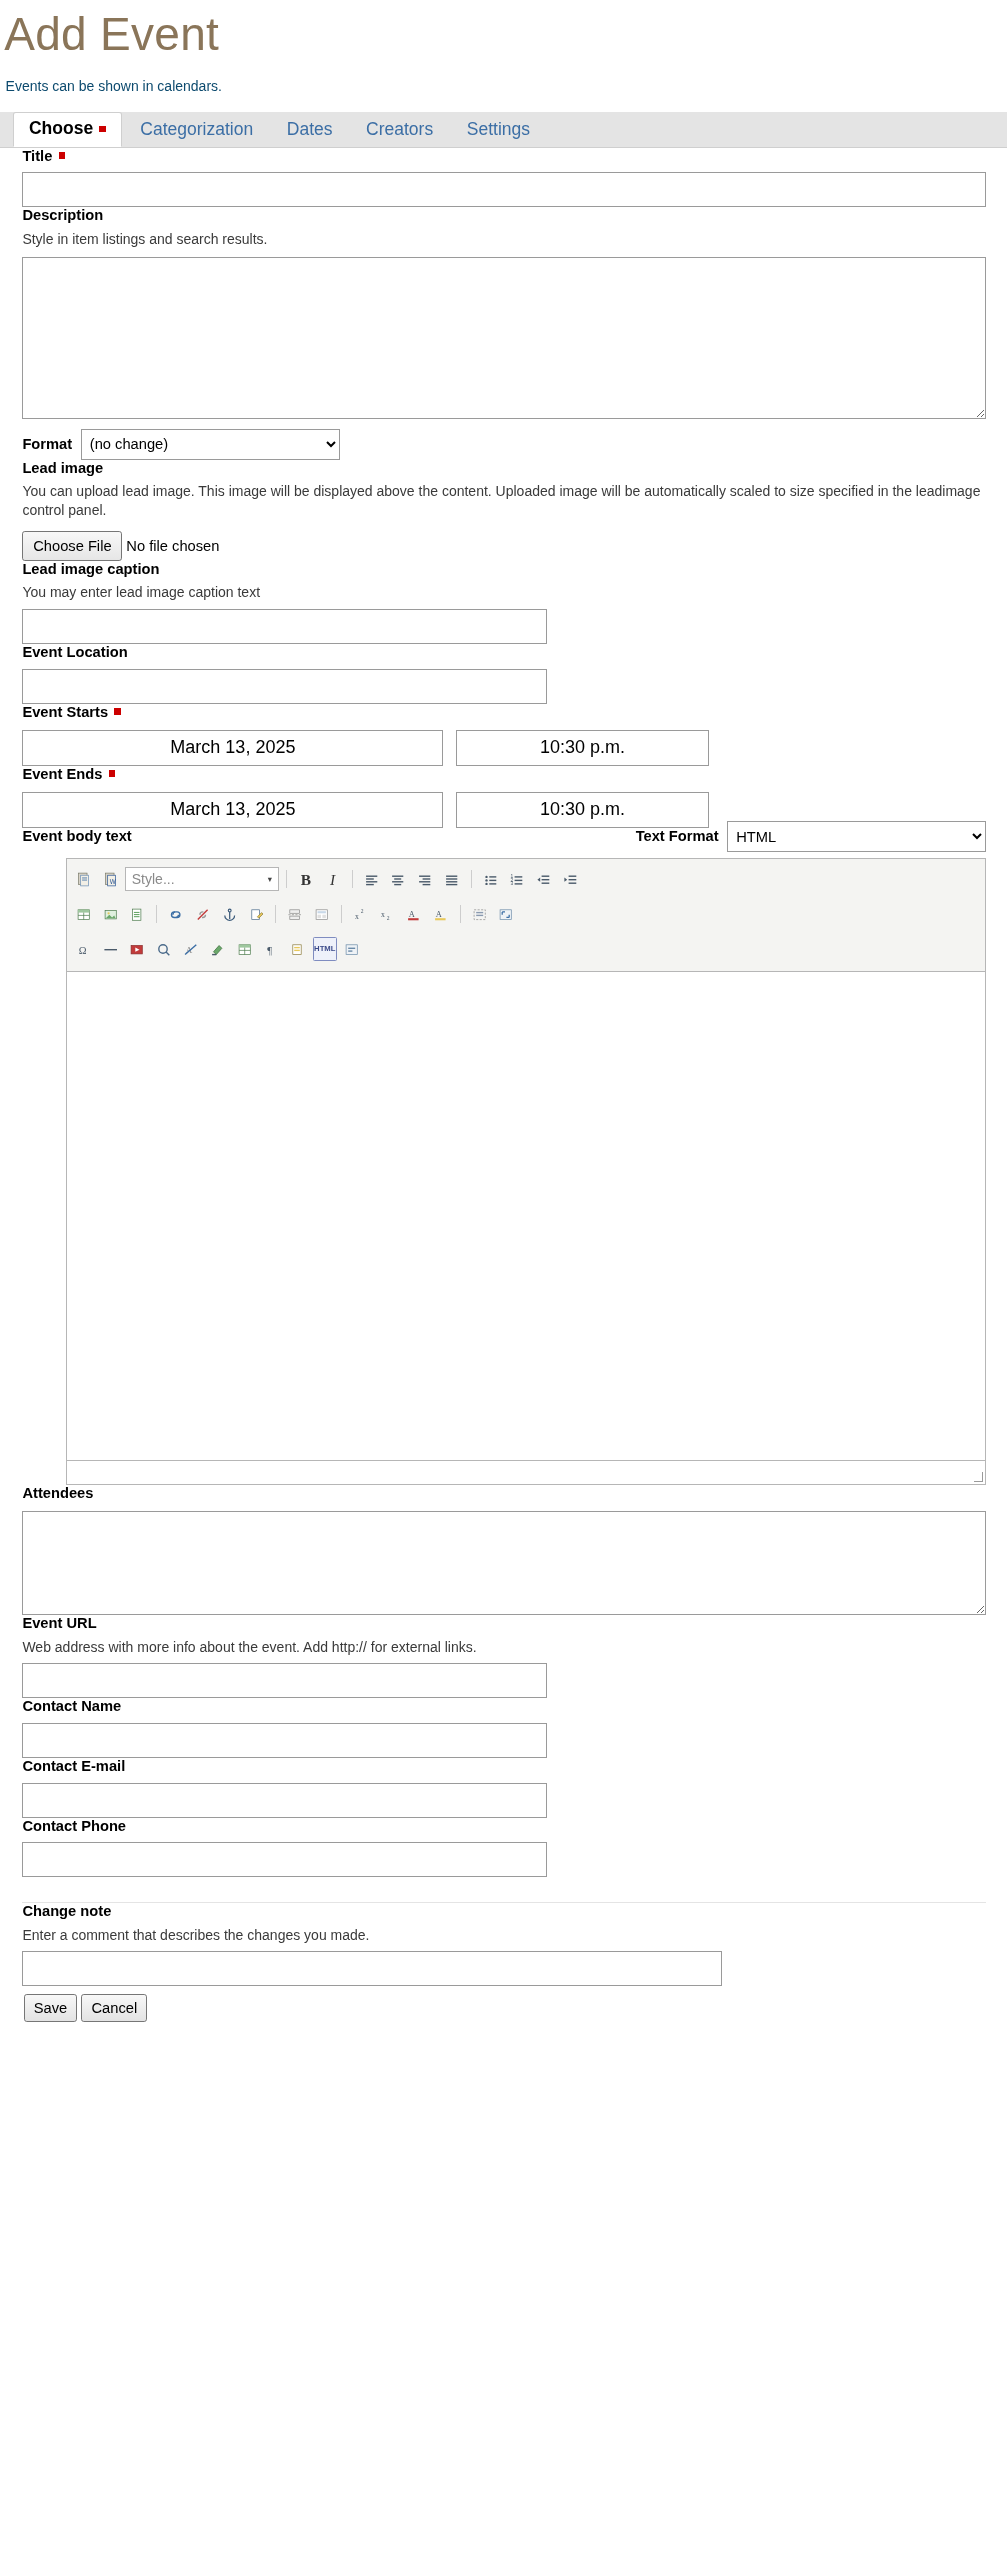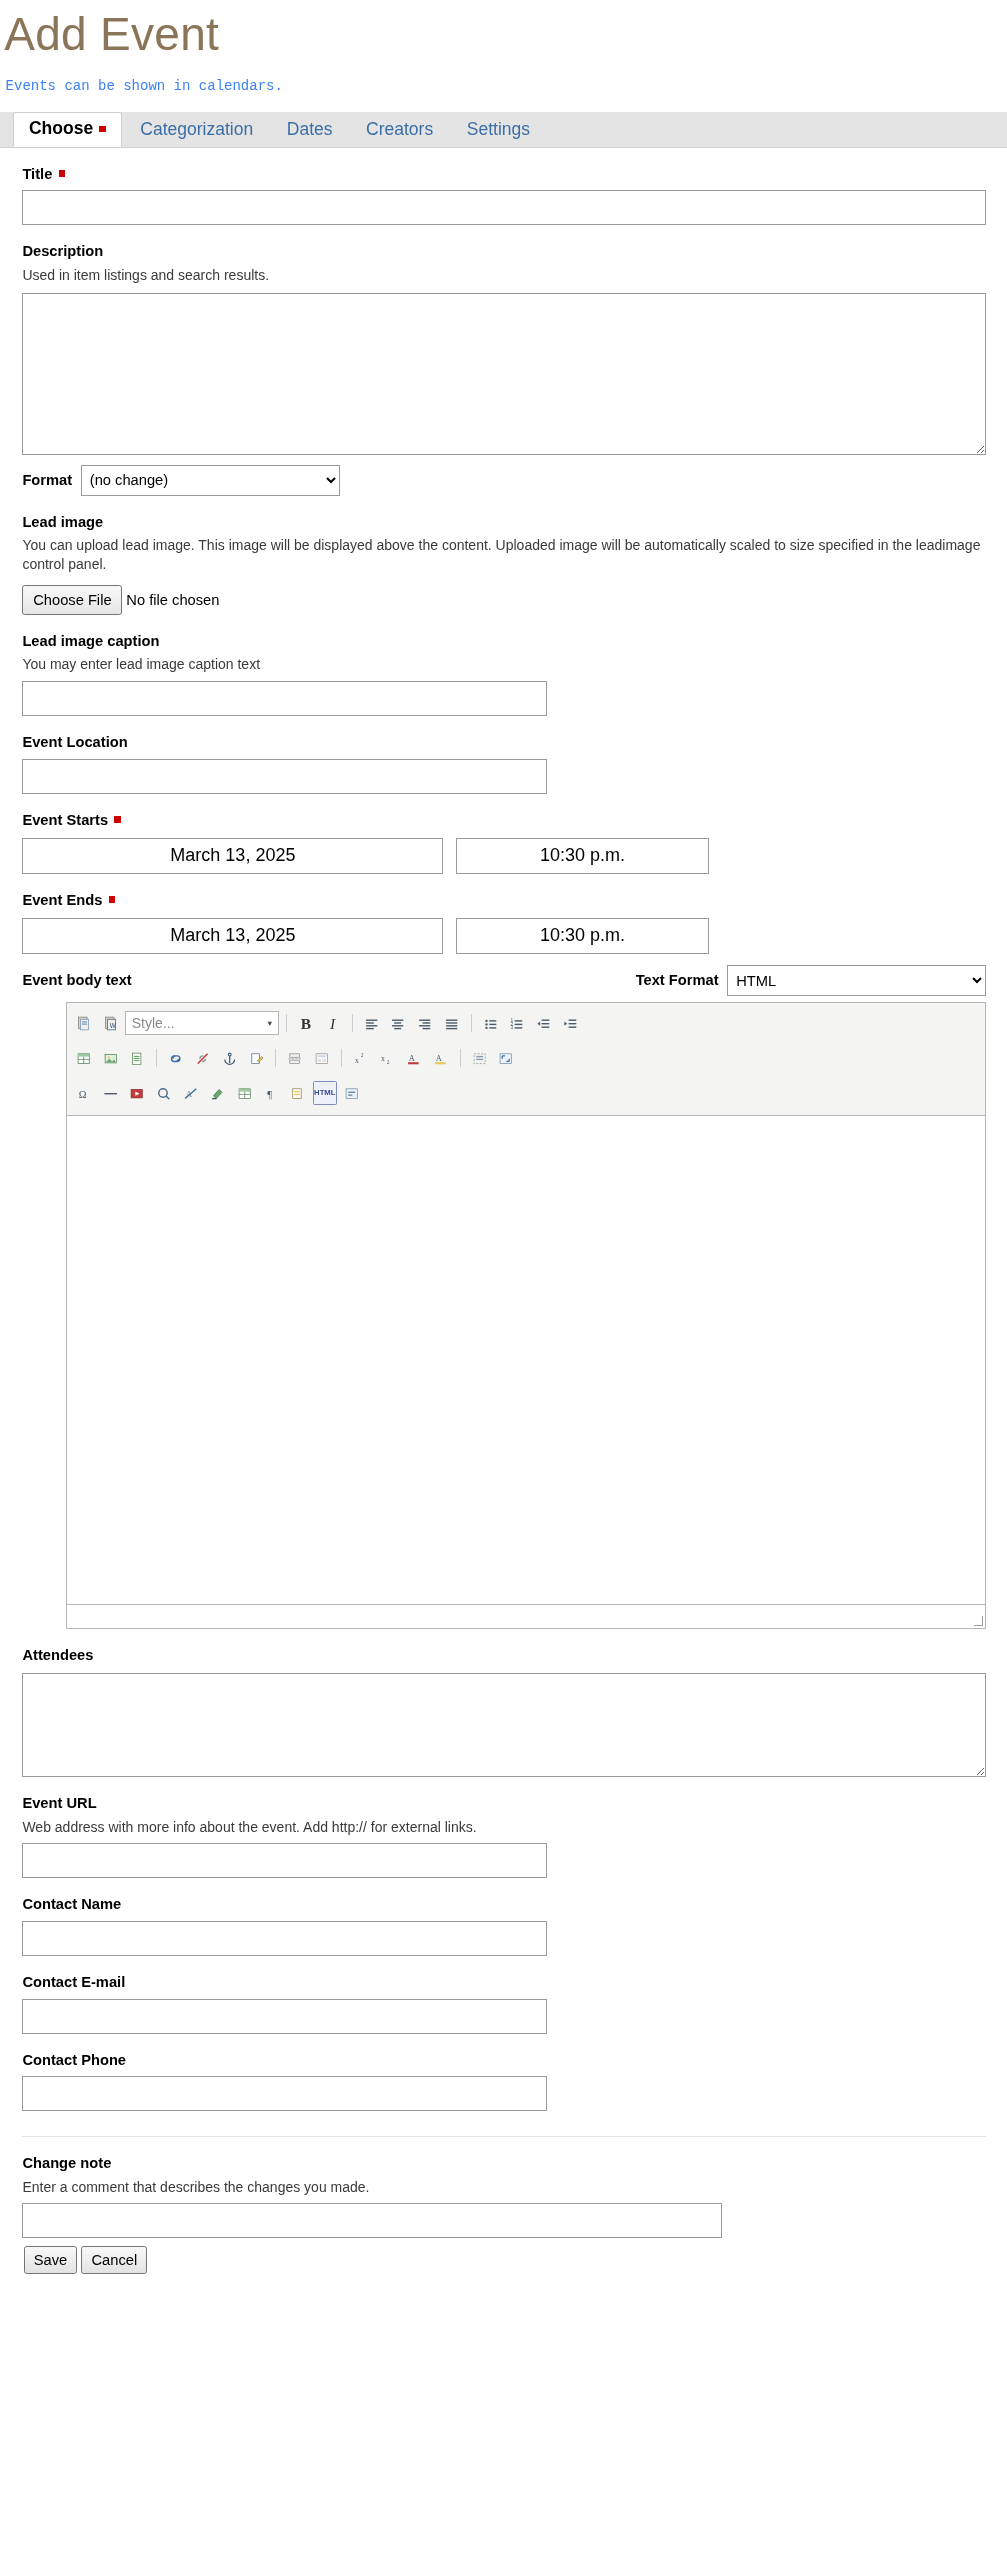--- a/index.html
+++ b/index.html
@@ -20,22 +20,21 @@
     padding: 9.8px 0 0 4.2px;
     font-size: 46px;
     font-weight: normal;
     color: #8a7559;
     letter-spacing: 0.3px;
     line-height: 1.05;
   }
   .page-desc {
     padding: 19.6px 0 0 5.6px;
     font-size: 14px;
-    color: #3b82f6;
-    font-family: Liberation Mono, monospace;
+    color: #0c4a6e;
   }
 
   
   .tabbar {
     margin: 18px 0 0 0;
     background: #e4e4e4;
     border-bottom: 0.7px solid #cfcfcf;
     height: 36px;
     display: flex;
     align-items: flex-end;
@@ -64,21 +63,21 @@
     display: inline-block;
     width: 6.3px;
     height: 6.3px;
     background: #cc0000;
     margin-left: 6.3px;
     vertical-align: 2.1px;
   }
 
   
   .form { padding: 0 21px 0 22.4px; }
-  .field { margin-top: 18px; }
+  .field { }
   .label {
     font-weight: bold;
     font-size: 14.7px;
     color: #000;
     line-height: 1.2;
   }
   .hint {
     font-size: 14px;
     color: #3a3a3a;
     margin-top: 4.9px;
@@ -284,21 +283,21 @@
 
     <div class="field">
       <div class="label">
         <span>Title</span><span class="req-dot"></span>
       </div>
       <input class="text w-full" type="text" value="" style="">
     </div>
 
     <div class="field">
       <div class="label">Description</div>
-      <div class="hint">Used in item listings and search results.</div>
+      <div class="hint">Style in item listings and search results.</div>
       <textarea class="ta desc" style=""></textarea>
       <div class="format-row">
         <span class="label">Format</span>
         <select class="sel">
           <option>(no change)</option>
         </select>
       </div>
     </div>
 
     <div class="field">

